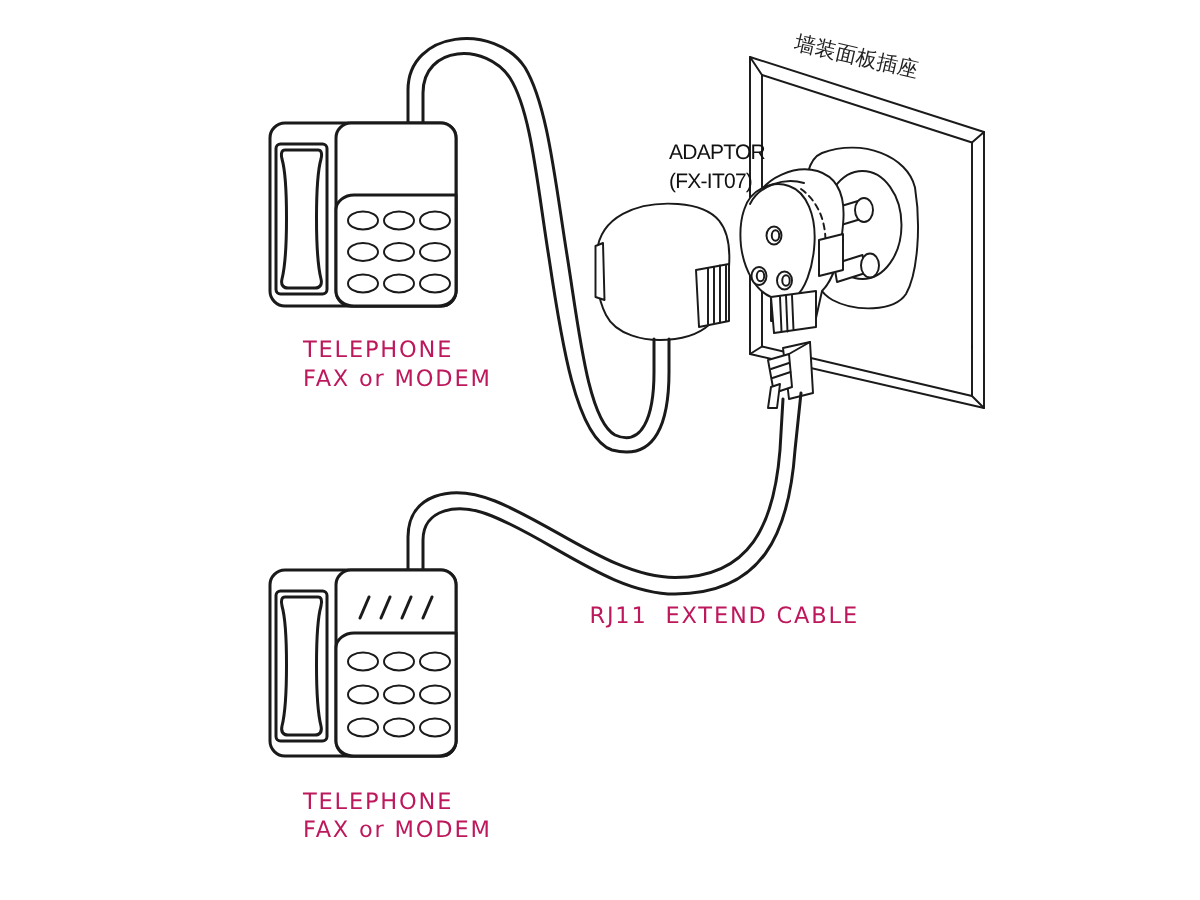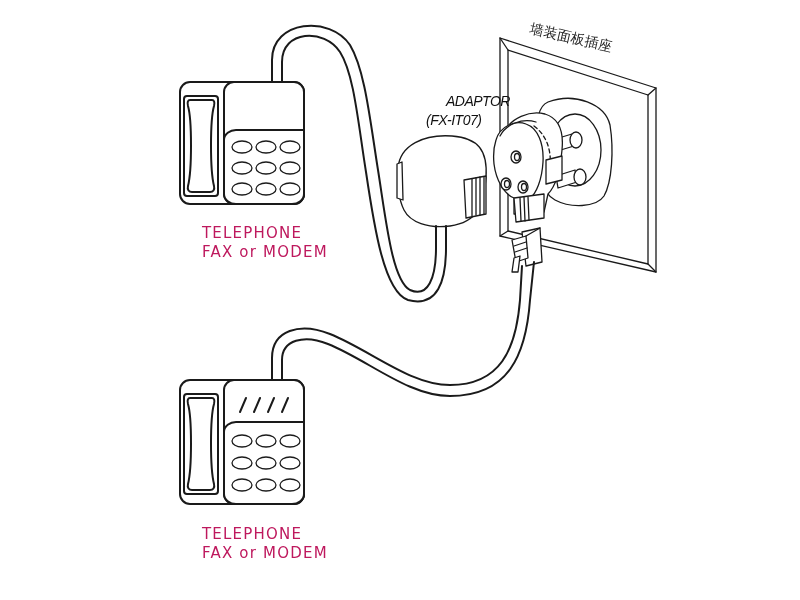--- a/index.html
+++ b/index.html
@@ -3,21 +3,21 @@
   <meta charset="utf-8">
   <style>
     html, body { margin: 0; padding: 0; background: #ffffff; }
     #canvas { position: relative; width: 800px; height: 600px; background: #ffffff; overflow: hidden; }
     svg { position: absolute; left: 0; top: 0; }
     .ln { fill: none; stroke: #1a1a1a; stroke-width: 2; stroke-linejoin: round; stroke-linecap: round; }
     .lnt { fill: none; stroke: #1a1a1a; stroke-width: 1.3; stroke-linejoin: round; stroke-linecap: round; }
     .wf { fill: #ffffff; stroke: #1a1a1a; stroke-width: 2; stroke-linejoin: round; }
     .wft { fill: #ffffff; stroke: #1a1a1a; stroke-width: 1.3; stroke-linejoin: round; }
     .lbl { position: absolute; color: #be185d; font-family: "DejaVu Sans", sans-serif; font-size: 15px; letter-spacing: 1.2px; line-height: 19px; white-space: pre; }
-    .lbl-sm { position: absolute; color: #111111; font-family: "Liberation Sans", sans-serif; font-size: 14px; letter-spacing: -0.5px; line-height: 17px; white-space: pre; font-style: italic; }
+    .lbl-sm { position: absolute; color: #111111; font-family: "Liberation Sans", sans-serif; font-size: 14px; letter-spacing: -0.5px; line-height: 17px; white-space: pre; }
     .lbl-cn { position: absolute; color: #222222; font-family: "DejaVu Serif", serif; font-size: 14px; white-space: pre; transform-origin: left top; transform: rotate(13deg); }
   </style>
 </head>
 <body>
 
 <div id="canvas">
 
   <svg width="800" height="600" viewBox="0 0 800 600">
 
     <g>
@@ -138,21 +138,22 @@
         <ellipse class="wft" cx="242" cy="485" rx="10" ry="6"></ellipse>
         <ellipse class="wft" cx="266" cy="485" rx="10" ry="6"></ellipse>
         <ellipse class="wft" cx="290" cy="485" rx="10" ry="6"></ellipse>
       </g>
     </g>
   </svg>
 
   <div class="lbl-cn" style="left:532px; top:20px;">墙装面板插座</div>
 
   <div class="lbl-sm" style="left:446px; top:93px;">ADAPTOR</div>
-  <div class="lbl-sm" style="left:426px; top:112px;">(FX-IT07)</div>
+  <div class="lbl-sm" style="left:446px; top:112px;">(FX-IT07)</div>
 
   <div class="lbl" style="left:202px; top:224px;">TELEPHONE</div>
   <div class="lbl" style="left:202px; top:243px;">FAX or MODEM</div>
 
+  <div class="lbl" style="left:393px; top:401px;">RJ11  EXTEND CABLE</div>
 
   <div class="lbl" style="left:202px; top:525px;">TELEPHONE</div>
   <div class="lbl" style="left:202px; top:544px;">FAX or MODEM</div>
 </div>
 
 </body></html>

